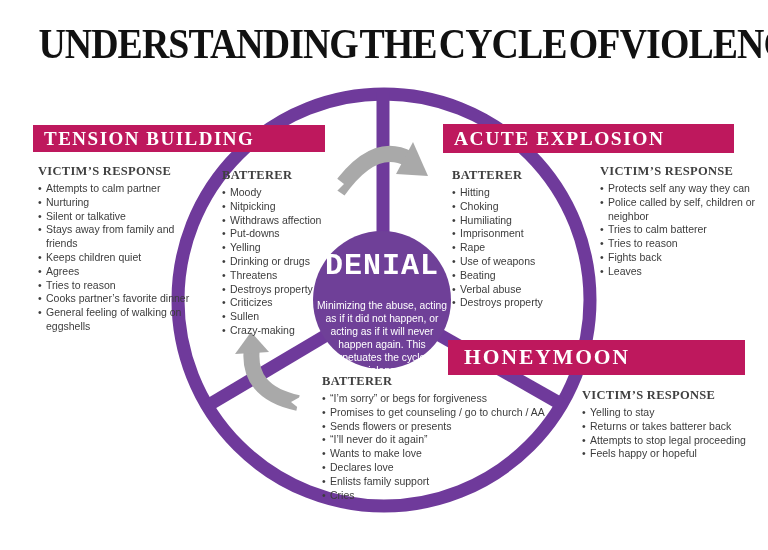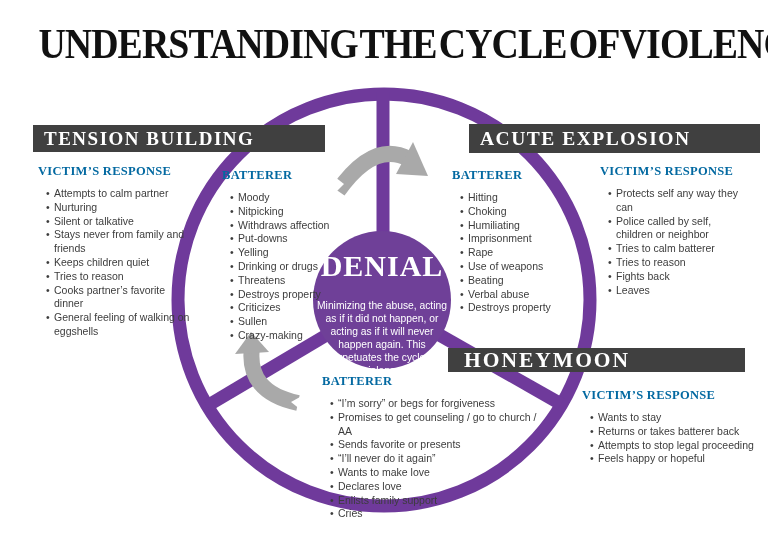--- a/index.html
+++ b/index.html
@@ -8,41 +8,41 @@
     font-family:"Liberation Sans",sans-serif;
   }
   .page-title{
     position:absolute;left:0;top:20px;width:768px;text-align:center;
     font-family:"Liberation Serif",serif;font-weight:bold;font-size:42px;color:#111;
     letter-spacing:-1px;word-spacing:-7px;white-space:nowrap;
     transform:scaleX(0.9);transform-origin:center;
   }
   svg.diagram{position:absolute;left:0;top:0;}
   .banner{
-    position:absolute;background:#404040;color:#fff;display:flex;align-items:center;
+    position:absolute;background:#be185d;color:#fff;display:flex;align-items:center;
     font-family:"Liberation Serif",serif;font-weight:bold;white-space:nowrap;
   }
   .banner-tension{left:33px;top:125px;width:281px;height:27px;font-size:19px;letter-spacing:1.5px;padding-left:11px;}
-  .banner-acute{left:443px;top:124px;width:280px;height:29px;font-size:19.5px;letter-spacing:1.5px;padding-left:11px;margin-left:26px;}
-  .banner-honeymoon{left:448px;top:348px;width:281px;height:24px;font-size:21.5px;letter-spacing:2px;padding-left:16px;}
+  .banner-acute{left:443px;top:124px;width:280px;height:29px;font-size:19.5px;letter-spacing:1.5px;padding-left:11px;}
+  .banner-honeymoon{left:448px;top:340px;width:281px;height:35px;font-size:21.5px;letter-spacing:2px;padding-left:16px;}
   .col{position:absolute;}
   .col-h{
-    font-family:"Liberation Serif",serif;font-weight:bold;font-size:12.5px;color:#0369a1;
+    font-family:"Liberation Serif",serif;font-weight:bold;font-size:12.5px;color:#404040;
     letter-spacing:0.3px;margin-bottom:3px;white-space:nowrap;
   }
-  ul.items{list-style:none;margin:8px;padding:0;}
+  ul.items{list-style:none;margin:0;padding:0;}
   ul.items li{
     position:relative;padding-left:8px;font-size:10.5px;line-height:13.8px;color:#3c3c3c;
   }
   ul.items li::before{content:"•";position:absolute;left:0;top:0;color:#3c3c3c;}
   .denial{
     position:absolute;left:307px;top:249px;width:150px;text-align:center;color:#fff;
   }
   .denial-title{
-    font-family:Liberation Serif, serif;font-weight:bold;font-size:30px;letter-spacing:1px;
+    font-family:Liberation Mono, monospace;font-weight:bold;font-size:30px;letter-spacing:1px;
     margin-bottom:3px;
   }
   .denial-desc{font-size:10.3px;line-height:1.27;width:138px;margin:16px auto;}
 </style>
 </head>
 <body>
 
 <div class="canvas">
 
   <div class="page-title">UNDERSTANDING THE CYCLE OF VIOLENCE</div>
@@ -78,22 +78,23 @@
     <div class="denial-title">DENIAL</div>
     <div class="denial-desc">Minimizing the abuse, acting as if it did not happen, or acting as if it will never happen again. This perpetuates the cycle of violence</div>
   </div>
 
   <div class="col" style="left:38px;top:164px;width:164px">
     <div class="col-h">VICTIM’S RESPONSE</div>
     <ul class="items">
         <li>Attempts to calm partner</li>
         <li>Nurturing</li>
         <li>Silent or talkative</li>
-        <li>Stays never from family and friends</li>
+        <li>Stays away from family and friends</li>
         <li>Keeps children quiet</li>
+        <li>Agrees</li>
         <li>Tries to reason</li>
         <li>Cooks partner’s favorite dinner</li>
         <li>General feeling of walking on eggshells</li>
       </ul>
   </div>
   <div class="col" style="left:222px;top:168px;width:122px">
     <div class="col-h">BATTERER</div>
     <ul class="items">
         <li>Moody</li>
         <li>Nitpicking</li>
@@ -133,31 +134,31 @@
         <li>Fights back</li>
         <li>Leaves</li>
       </ul>
   </div>
 
   <div class="col" style="left:322px;top:374px;width:228px">
     <div class="col-h">BATTERER</div>
     <ul class="items">
         <li>“I’m sorry” or begs for forgiveness</li>
         <li>Promises to get counseling / go to church / AA</li>
-        <li>Sends favorite or presents</li>
+        <li>Sends flowers or presents</li>
         <li>“I’ll never do it again”</li>
         <li>Wants to make love</li>
         <li>Declares love</li>
         <li>Enlists family support</li>
         <li>Cries</li>
       </ul>
   </div>
   <div class="col" style="left:582px;top:388px;width:186px">
     <div class="col-h">VICTIM’S RESPONSE</div>
     <ul class="items">
-        <li>Wants to stay</li>
+        <li>Yelling to stay</li>
         <li>Returns or takes batterer back</li>
         <li>Attempts to stop legal proceeding</li>
         <li>Feels happy or hopeful</li>
       </ul>
   </div>
 
 </div>
 
 </body></html>

